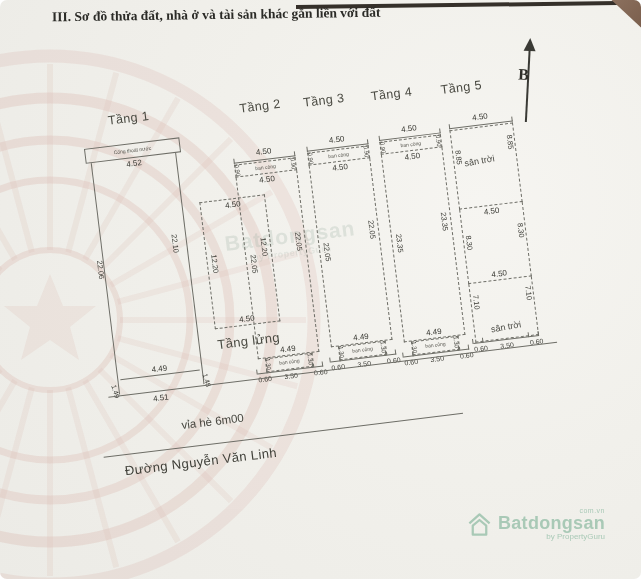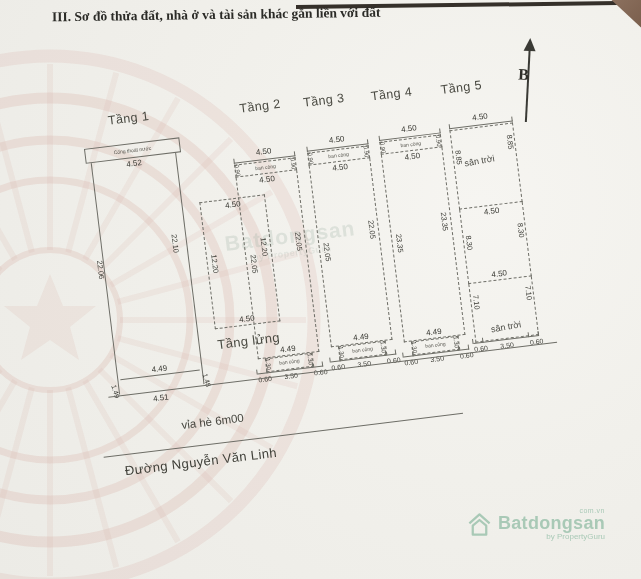--- a/index.html
+++ b/index.html
@@ -2,20 +2,21 @@
 <html><head>
 <meta charset="utf-8">
 <style>
   html,body { margin:0; padding:0; }
   .photo {
     position:relative; width:641px; height:579px; overflow:hidden;
     background:
       radial-gradient(circle at 75% 35%, #f6f5f1 0%, #f1f0eb 45%, #ecebe6 100%);
     font-family:"Liberation Sans","DejaVu Sans",sans-serif;
     color:#3b3b35;
+    border-radius:7px;
   }
   
   .top-edge { position:absolute; left:296px; top:3px; width:322px; height:4px;
     background:#35302a; transform:rotate(-0.7deg); }
   .corner { position:absolute; right:0; top:0; width:36px; height:30px;
     background:linear-gradient(135deg,#8d7260,#7a5e4c);
     clip-path:polygon(18% 0,100% 0,100% 92%); }
   
   .emblem { position:absolute; left:-245px; top:25px; width:590px; height:590px; opacity:.6; }
   

